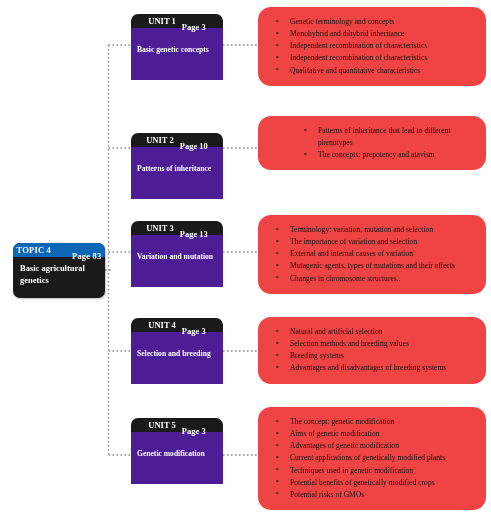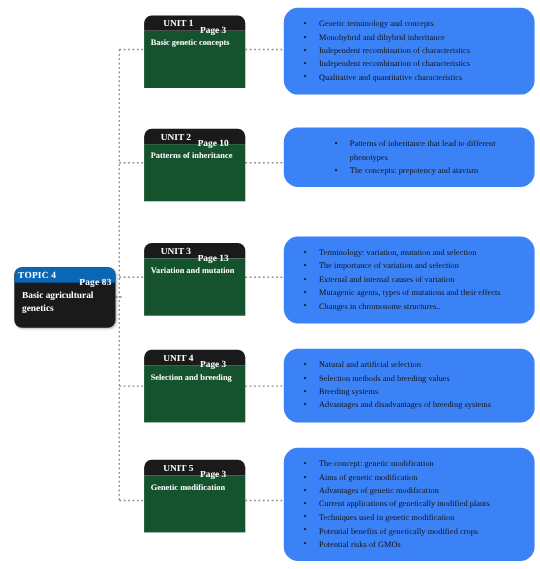--- a/index.html
+++ b/index.html
@@ -80,35 +80,35 @@
     font-size: 8.5px;
     font-weight: bold;
     display: flex;
     align-items: center;
     justify-content: center;
     gap: 6px;
     white-space: nowrap;
   }
   .unit-body {
     height: 52px;
-    background: #14532d;
+    background: #4c1d95;
     color: #ffffff;
     font-size: 7.6px;
     font-weight: bold;
-    padding: 6px 6px 0 6px;
+    padding: 17px 6px 0 6px;
     box-sizing: border-box;
     line-height: 1.4;
   }
 
   
   .content-box {
     position: absolute;
     left: 258px;
     width: 228px;
-    background: #3b82f6;
+    background: #ef4444;
     border-radius: 13px;
     box-sizing: border-box;
     padding: 9px 10px 9px 8px;
   }
   .content-list {
     margin: 0;
     padding: 0;
     list-style: none;
   }
   .content-list li {
@@ -165,21 +165,21 @@
   </div>
 
   <div class="unit-box" style="top:14px;font-family:Liberation Serif, serif;">
     <div class="unit-header">
       <span>UNIT 1</span>
       <span class="page-num">Page 3</span>
     </div>
     <div class="unit-body">Basic genetic concepts</div>
   </div>
 
-  <div class="unit-box" style="top:117px;">
+  <div class="unit-box" style="top:133px;">
     <div class="unit-header">
       <span>UNIT 2</span>
       <span class="page-num">Page 10</span>
     </div>
     <div class="unit-body">Patterns of inheritance</div>
   </div>
 
   <div class="unit-box" style="top:221px;">
     <div class="unit-header">
       <span>UNIT 3</span>

